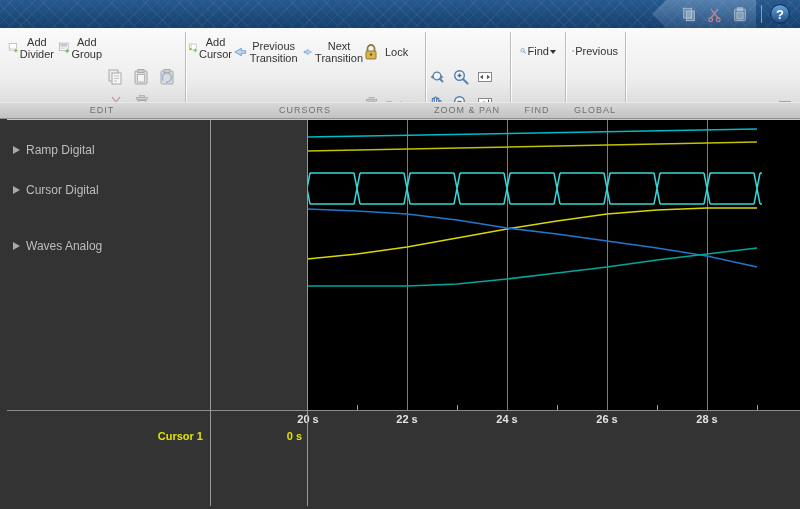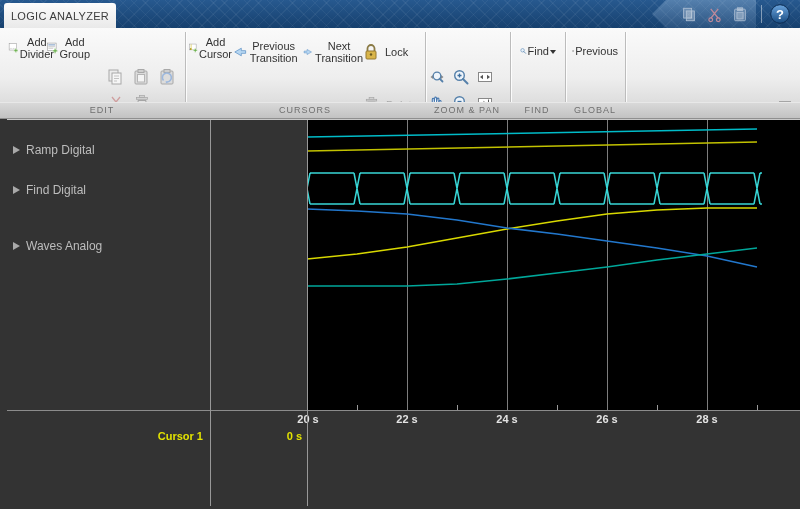--- a/index.html
+++ b/index.html
@@ -55,21 +55,20 @@
   .cursorrow{position:absolute;left:0;top:309px;width:800px;height:18px;}
   .cname{position:absolute;left:0;top:2px;width:196px;text-align:right;color:#e3e300;font-size:11px;font-weight:bold;}
   .cval{position:absolute;left:203px;top:2px;width:92px;text-align:right;color:#e3e300;font-size:11px;font-weight:bold;}
 </style>
 </head>
 <body>
 
 <div class="app">
 
   <div class="tabbar">
-    <div class="tab">LOGIC ANALYZER</div>
     <div class="qa">
       <svg width="16" height="17" viewBox="0 0 18 18">
         <rect x="3" y="2" width="9" height="11" fill="rgba(255,255,255,.2)" stroke="#aebfd4"></rect>
         <rect x="6" y="5" width="9" height="11" fill="rgba(255,255,255,.25)" stroke="#aebfd4"></rect>
       </svg>
       <svg width="15" height="17" viewBox="0 0 16 18">
         <path d="M4 3 L12 13 M12 3 L4 13" stroke="#c08a9a" stroke-width="1.3" fill="none"></path>
         <circle cx="4" cy="14.5" r="2" fill="none" stroke="#c08a9a" stroke-width="1.3"></circle>
         <circle cx="12" cy="14.5" r="2" fill="none" stroke="#c08a9a" stroke-width="1.3"></circle>
       </svg>
@@ -95,21 +94,21 @@
   <div class="toolbar">
 
     <div class="btn" style="left:8px;top:8px;width:46px;">
       <svg width="24" height="24" viewBox="0 0 24 24">
         <rect x="2.5" y="2.5" width="17" height="14" fill="#fff" stroke="#8a8a8a"></rect>
         <line x1="4" y1="13" x2="18" y2="13" stroke="#999" stroke-dasharray="2 1.5"></line>
         <path d="M16 13h3v3h3v3h-3v3h-3v-3h-3v-3h3z" fill="#6ab04c" stroke="#fff" stroke-width=".8"></path>
       </svg>
       <div class="lbl">Add Divider</div>
     </div>
-    <div class="btn" style="left:46px;top:8px;width:44px;">
+    <div class="btn" style="left:58px;top:8px;width:44px;">
       <svg width="24" height="24" viewBox="0 0 24 24">
         <rect x="2.5" y="2.5" width="17" height="14" fill="#fff" stroke="#8a8a8a"></rect>
         <line x1="4.5" y1="6" x2="17.5" y2="6" stroke="#5a82b4" stroke-width="1.6"></line>
         <line x1="4.5" y1="9.5" x2="17.5" y2="9.5" stroke="#9a9a9a"></line>
         <line x1="4.5" y1="12.5" x2="14" y2="12.5" stroke="#9a9a9a"></line>
         <path d="M16 13h3v3h3v3h-3v3h-3v-3h-3v-3h3z" fill="#6ab04c" stroke="#fff" stroke-width=".8"></path>
       </svg>
       <div class="lbl">Add Group</div>
     </div>
     <svg class="smallbtn" style="left:106px;top:40px;" viewBox="0 0 18 18">
@@ -263,21 +262,21 @@
 
   <div class="content">
     <div class="topline"></div>
 
     <div class="names-row" style="top:24px;">
       <span class="tri"></span>
       <span>Ramp Digital</span>
     </div>
     <div class="names-row" style="top:64px;">
       <span class="tri"></span>
-      <span>Find Digital</span>
+      <span>Cursor Digital</span>
     </div>
     <div class="names-row" style="top:120px;">
       <span class="tri"></span>
       <span>Waves Analog</span>
     </div>
 
     <div class="plot">
       <div class="grid" style="left: 100px;"></div>
         <div class="grid" style="left: 200px;"></div>
         <div class="grid" style="left: 300px;"></div>

